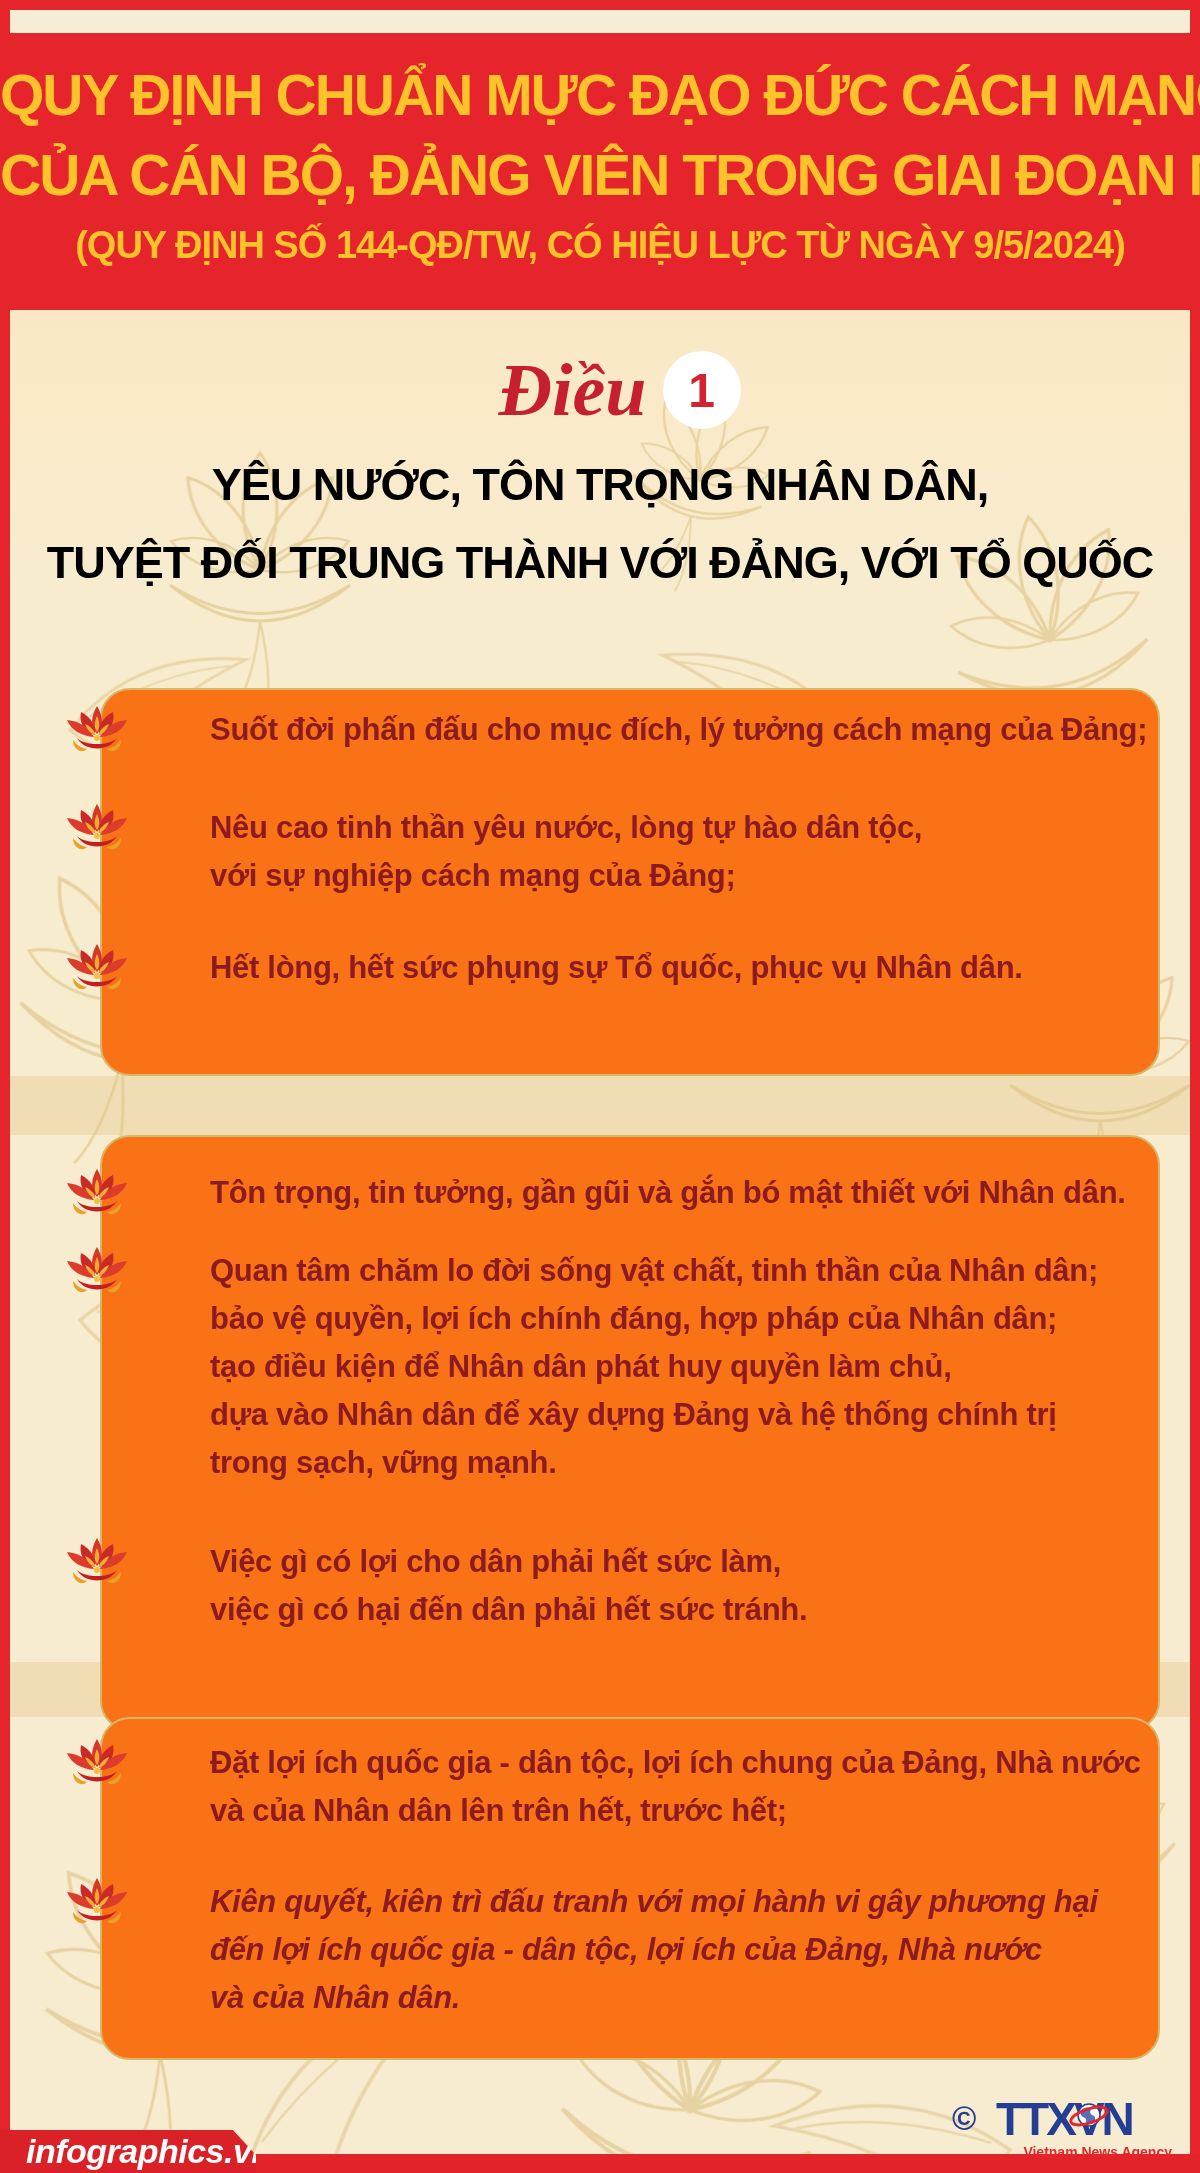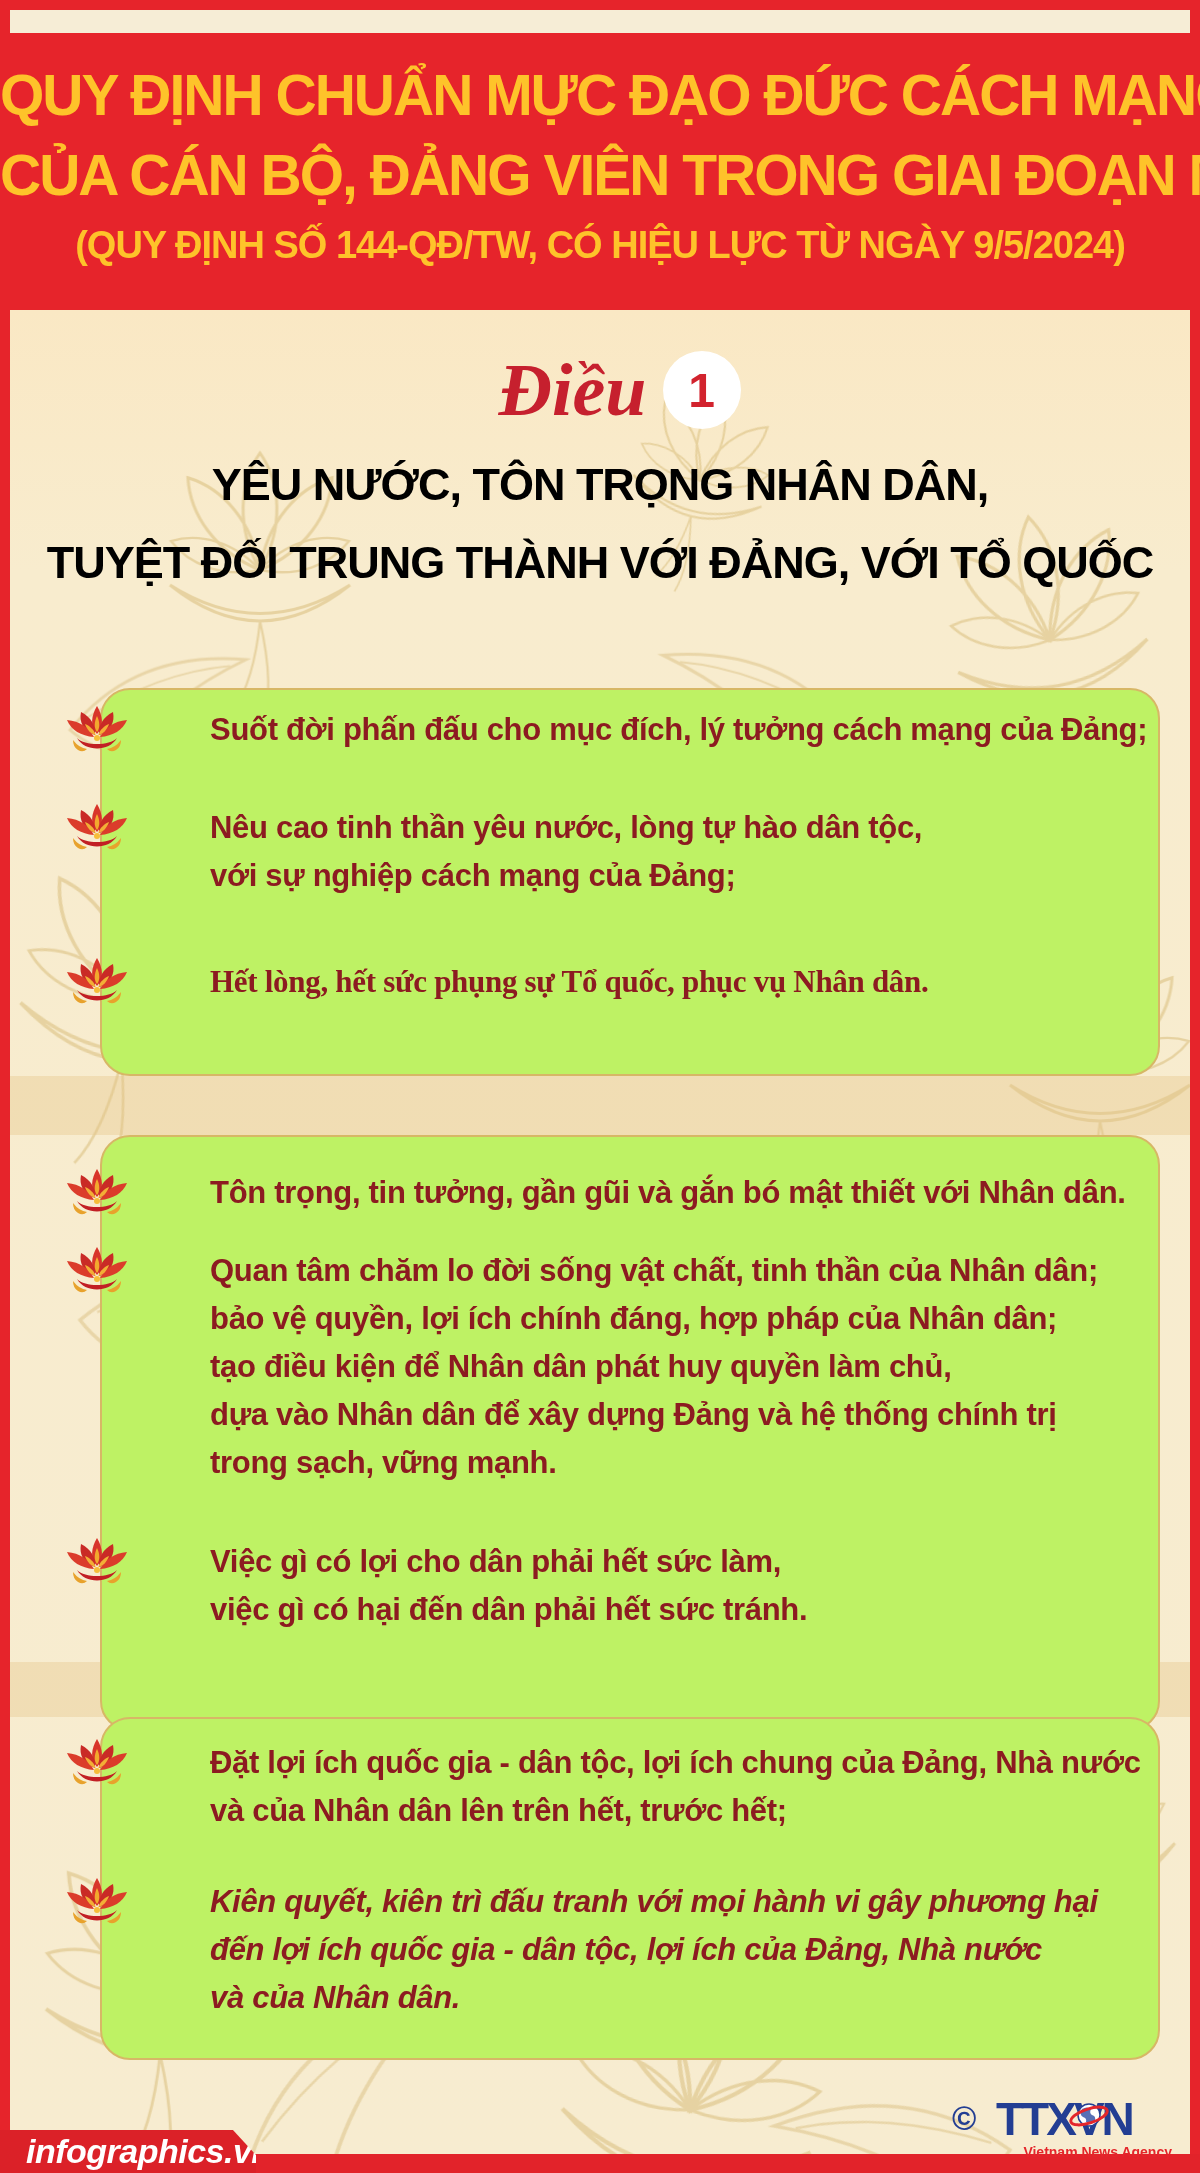--- a/index.html
+++ b/index.html
@@ -29,28 +29,28 @@
   .wm3{left:930px;top:1260px;}
   
   .article-row{position:absolute;left:0;right:0;top:348px;height:84px;display:flex;align-items:center;justify-content:center;gap:16px;margin-left:39px;}
   .article-label{font-family:"Liberation Serif","DejaVu Serif",serif;font-style:italic;font-weight:bold;font-size:74px;color:#C6202E;line-height:84px;}
   .article-circle{width:78px;height:78px;border-radius:50%;background:#FFFFFF;display:flex;align-items:center;justify-content:center;}
   .article-number{font-size:48px;font-weight:bold;color:#D2232E;}
   .article-heading{position:absolute;left:0;right:0;text-align:center;color:#000000;font-weight:bold;white-space:nowrap;letter-spacing:-1px;}
   .article-heading.h1{top:458px;font-size:45px;line-height:54px;}
   .article-heading.h2{top:536px;font-size:45px;line-height:54px;}
   
-  .box{position:absolute;left:100px;width:1060px;background:#bef264;border:2px solid #D7B766;border-radius:30px;box-sizing:border-box;}
+  .box{position:absolute;left:100px;width:1060px;background:#f97316;border:2px solid #D7B766;border-radius:30px;box-sizing:border-box;}
   #box1{top:688px;height:388px;}
   #box2{top:1135px;height:596px;}
   #box3{top:1717px;height:343px;}
   .item{position:relative;padding-left:108px;}
   #box1 .item:nth-child(1){margin-top:16px;}
   #box1 .item:nth-child(2){margin-top:50px;}
-  #box1 .item:nth-child(3){margin-top:58px;font-family:Liberation Serif, serif;}
+  #box1 .item:nth-child(3){margin-top:44px;}
   #box2 .item:nth-child(1){margin-top:32px;}
   #box2 .item:nth-child(2){margin-top:30px;}
   #box2 .item:nth-child(3){margin-top:51px;}
   #box3 .item:nth-child(1){margin-top:20px;}
   #box3 .item:nth-child(2){margin-top:43px;font-style:italic;}
   .line{font-size:31px;font-weight:bold;color:#8C1B21;line-height:48px;letter-spacing:-0.3px;white-space:nowrap;}
   .lotus{position:absolute;left:-39px;top:-2px;width:68px;height:52px;}
   
   .bottom-bar{position:absolute;left:0;right:0;top:2154px;height:19px;background:#E2232A;}
   .ribbon{position:absolute;left:0;top:2130px;width:256px;height:43px;background:#DB2128;

